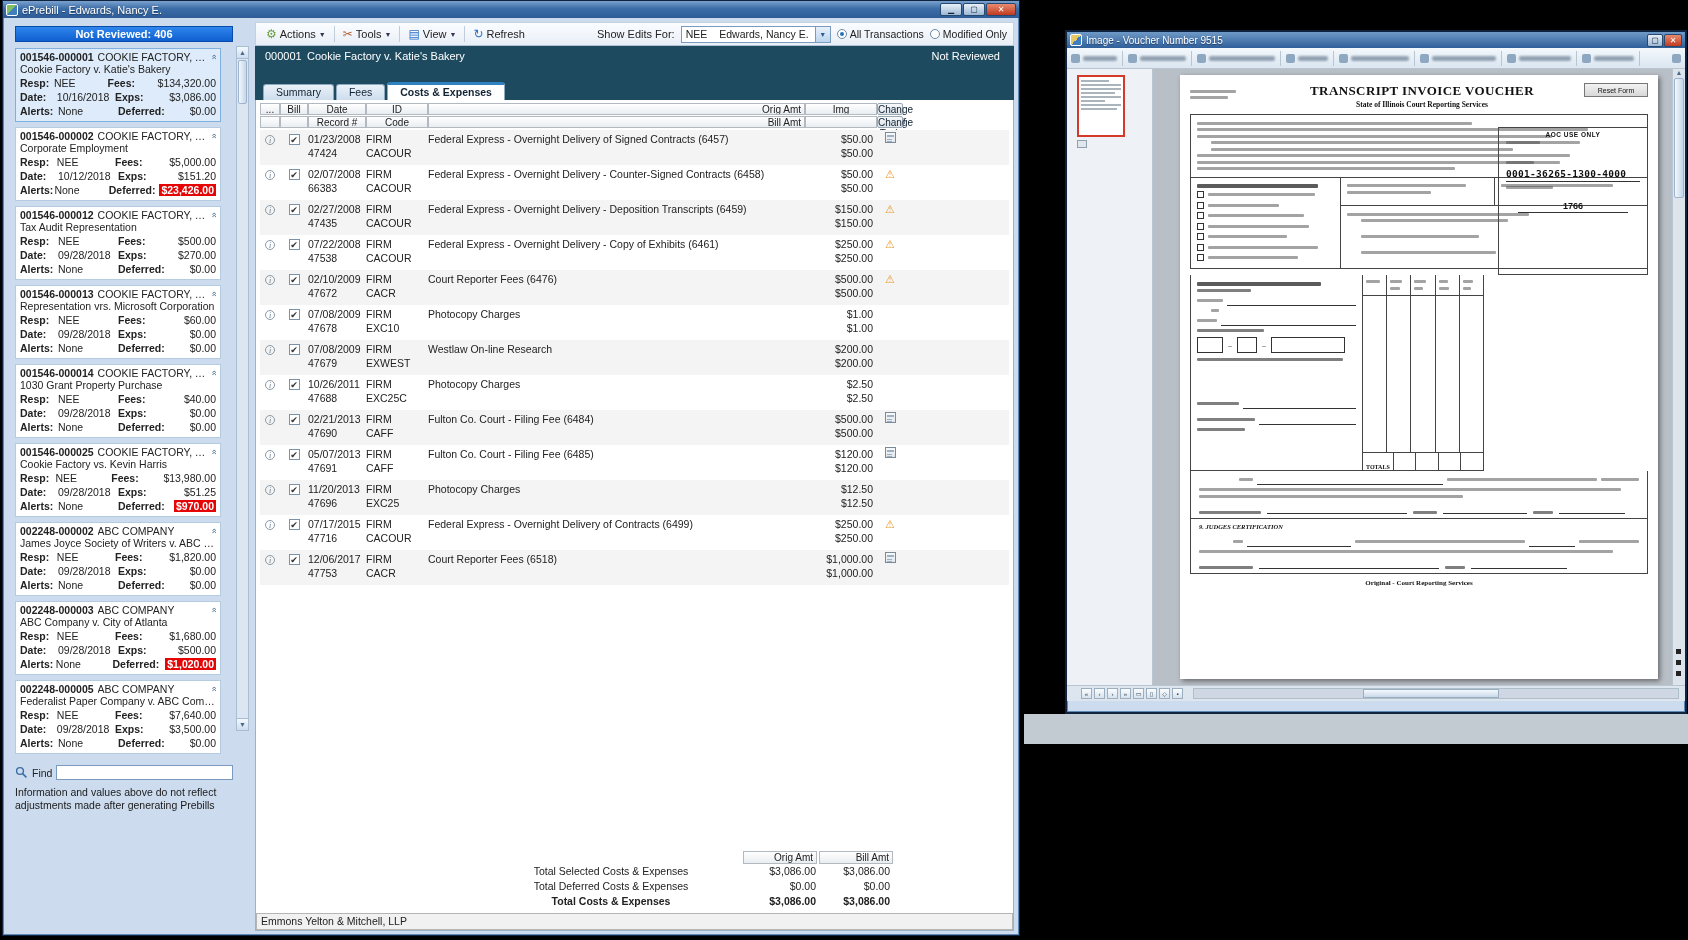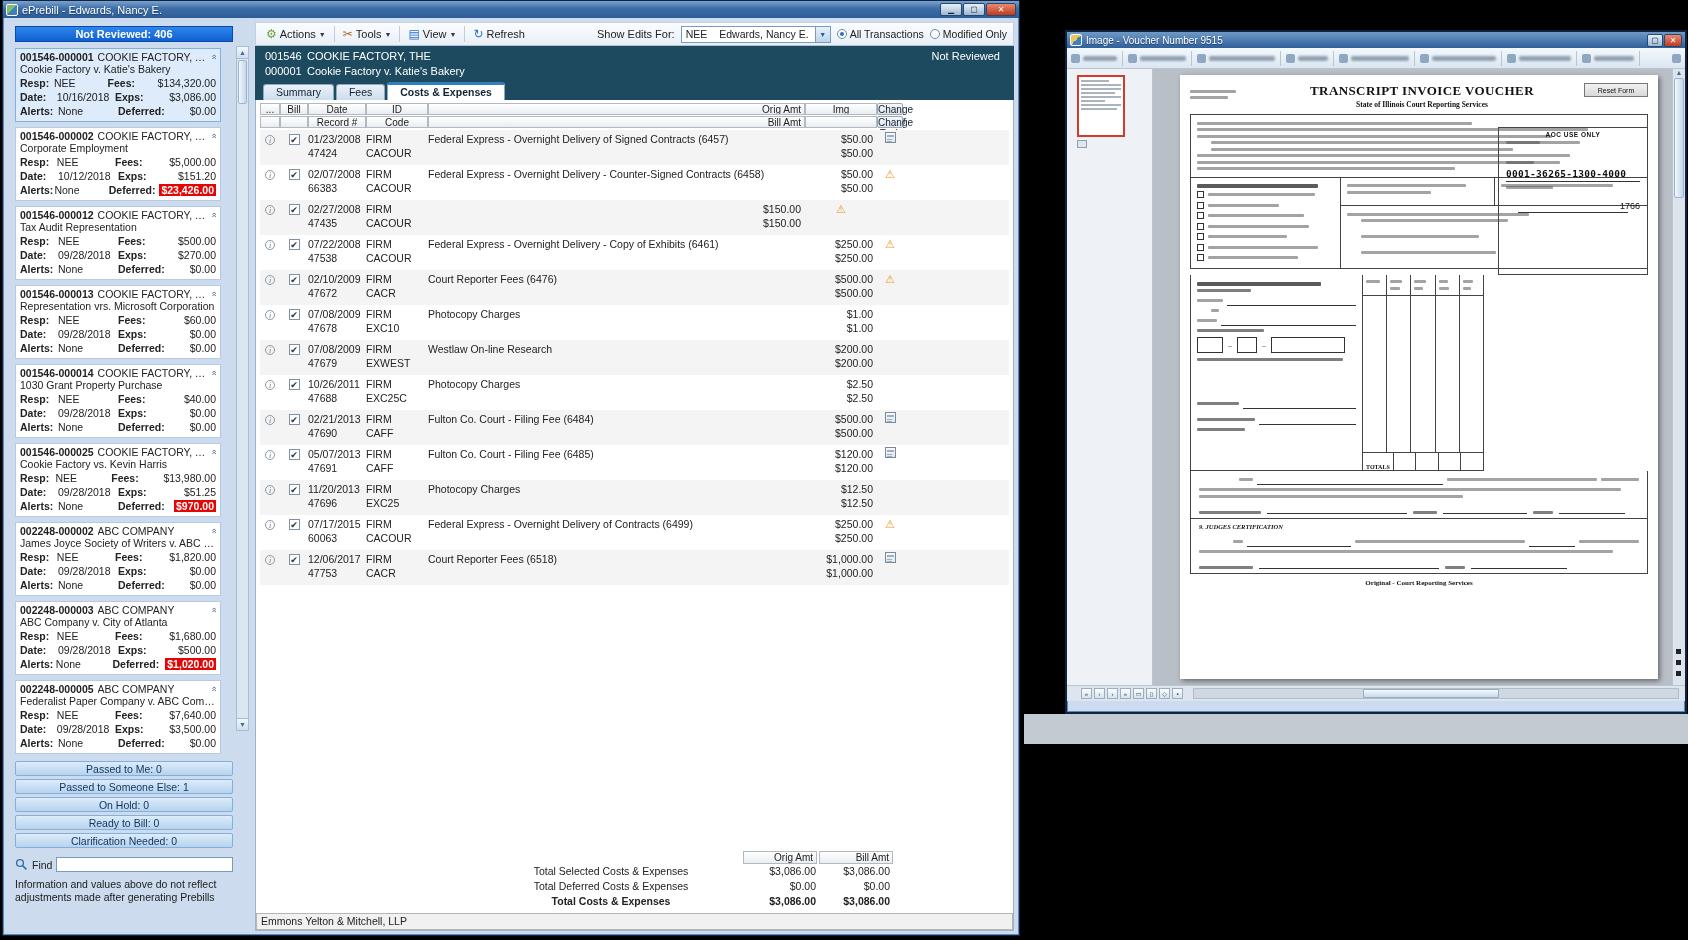--- a/index.html
+++ b/index.html
@@ -147,21 +147,21 @@
   .b2midtop { display:flex; border-bottom:1px solid #444; }
   .b2cell { flex:1; padding:3px 6px 8px 6px; }
   .b2cell + .b2cell { border-left:1px solid #444; }
   .b2midbot { padding:3px 6px; flex:1; }
   .aocwrap { display:flex; margin-top:6px; gap:14px; }
   .leftform { flex:1; }
   .aocbox { width:150px; border:1px solid #444; padding:3px 7px; font-family:"Liberation Sans",sans-serif; }
   .aoc-t { text-align:center; font-size:6.5px; font-weight:bold; letter-spacing:.5px; filter:blur(.3px); }
   .aoc-num { font-size:9.5px; font-weight:bold; letter-spacing:.3px; text-align:left; margin-top:2px; font-family:"DejaVu Sans Mono",monospace; }
   .aoc-hr { border-bottom:1px solid #333; margin:2px 0 4px 0; }
-  .aoc-code { font-size:9px; font-weight:normal; text-align:right; margin-top:12px; }
+  .aoc-code { font-size:9px; font-weight:bold; text-align:center; margin-top:12px; }
   .sec7 { display:flex; margin-top:0; border-top:none; min-height:196px; }
   .s7left { width:172px; padding:4px 6px; border-right:1px solid #444; }
   .boxesrow { display:flex; align-items:center; gap:5px; margin:5px 0; }
   .cnbox { border:1px solid #333; height:16px; }
   .dash { color:#333; font-size:8px; }
   .s7table { flex:1; display:flex; flex-direction:column; }
   .s7h { display:flex; border-bottom:1px solid #444; }
   .s7h > div, .s7b > div { flex:1; padding:2px 3px; border-right:1px solid #444; }
   .s7h > div:last-child, .s7b > div:last-child { border-right:none; }
   .s7b { flex:1; display:flex; }
@@ -430,27 +430,20 @@
                 <span class="m-l2">Deferred:</span>
                 <span class="m-v2">$0.00</span>
               </div>
             </div>
           </div>
         <div class="sb-scroll">
           <div class="sb-arrow">▲</div>
           <div class="sb-thumb"></div>
           <div class="sb-arrow dn">▼</div>
         </div>
-        <div class="statusbtns" id="status-buttons">
-            <div class="stbtn">Passed to Me: 0</div>
-            <div class="stbtn">Passed to Someone Else: 1</div>
-            <div class="stbtn">On Hold: 0</div>
-            <div class="stbtn">Ready to Bill: 0</div>
-            <div class="stbtn">Clarification Needed: 0</div>
-          </div>
         <div class="findrow">
           <svg width="13" height="13" viewBox="0 0 13 13">
               <circle cx="5" cy="5" r="3.4" fill="none" stroke="#3a6ea5" stroke-width="1.4"></circle>
               <line x1="7.6" y1="7.6" x2="11.4" y2="11.4" stroke="#3a6ea5" stroke-width="1.6"></line>
             </svg>
           <span class="findlbl">Find</span>
           <span class="findinput"></span>
         </div>
         <div class="disclaim">Information and values above do not reflect adjustments made after generating Prebills</div>
       </div>
@@ -492,24 +485,20 @@
             </span>
             <span class="radio">
               <span class="rdot"></span>
               <span>Modified Only</span>
             </span>
           </span>
         </div>
 
         <div class="tealhead">
           <div class="th-line">
-            <span class="th-code">001546</span>
-            <span>COOKIE FACTORY, THE</span>
-          </div>
-          <div class="th-line">
             <span class="th-code">000001</span>
             <span>Cookie Factory v. Katie's Bakery</span>
           </div>
           <span class="th-status">Not Reviewed</span>
         </div>
 
         <div class="tabs">
           <span class="tab">Summary</span>
           <span class="tab">Fees</span>
           <span class="tab active">Costs &amp; Expenses</span>
@@ -593,20 +582,23 @@
                 <div class="ecell c-info"><span class="iicon">i</span></div>
                 <div class="ecell c-info"><span class="cbox">✔</span></div>
                 <div class="ecell">
                   <div>02/27/2008</div>
                   <div>47435</div>
                 </div>
                 <div class="ecell">
                   <div>FIRM</div>
                   <div>CACOUR</div>
                 </div>
+                <div class="ecell">
+                  <div>Federal Express - Overnight Delivery - Deposition Transcripts (6459)</div>
+                </div>
                 <div class="ecell c-amt">
                   <div>$150.00</div>
                   <div>$150.00</div>
                 </div>
                 <div class="ecell c-info"><span class="warnicon">⚠</span></div>
                 <div class="ecell"></div>
               </div>
               <div class="egrid erow">
                 <div class="ecell c-info"><span class="iicon">i</span></div>
                 <div class="ecell c-info"><span class="cbox">✔</span></div>
@@ -773,21 +765,21 @@
                   <div>$12.50</div>
                 </div>
                 <div class="ecell c-info"></div>
                 <div class="ecell"></div>
               </div>
               <div class="egrid erow">
                 <div class="ecell c-info"><span class="iicon">i</span></div>
                 <div class="ecell c-info"><span class="cbox">✔</span></div>
                 <div class="ecell">
                   <div>07/17/2015</div>
-                  <div>60063</div>
+                  <div>47716</div>
                 </div>
                 <div class="ecell">
                   <div>FIRM</div>
                   <div>CACOUR</div>
                 </div>
                 <div class="ecell">
                   <div>Federal Express - Overnight Delivery of Contracts (6499)</div>
                 </div>
                 <div class="ecell c-amt">
                   <div>$250.00</div>

